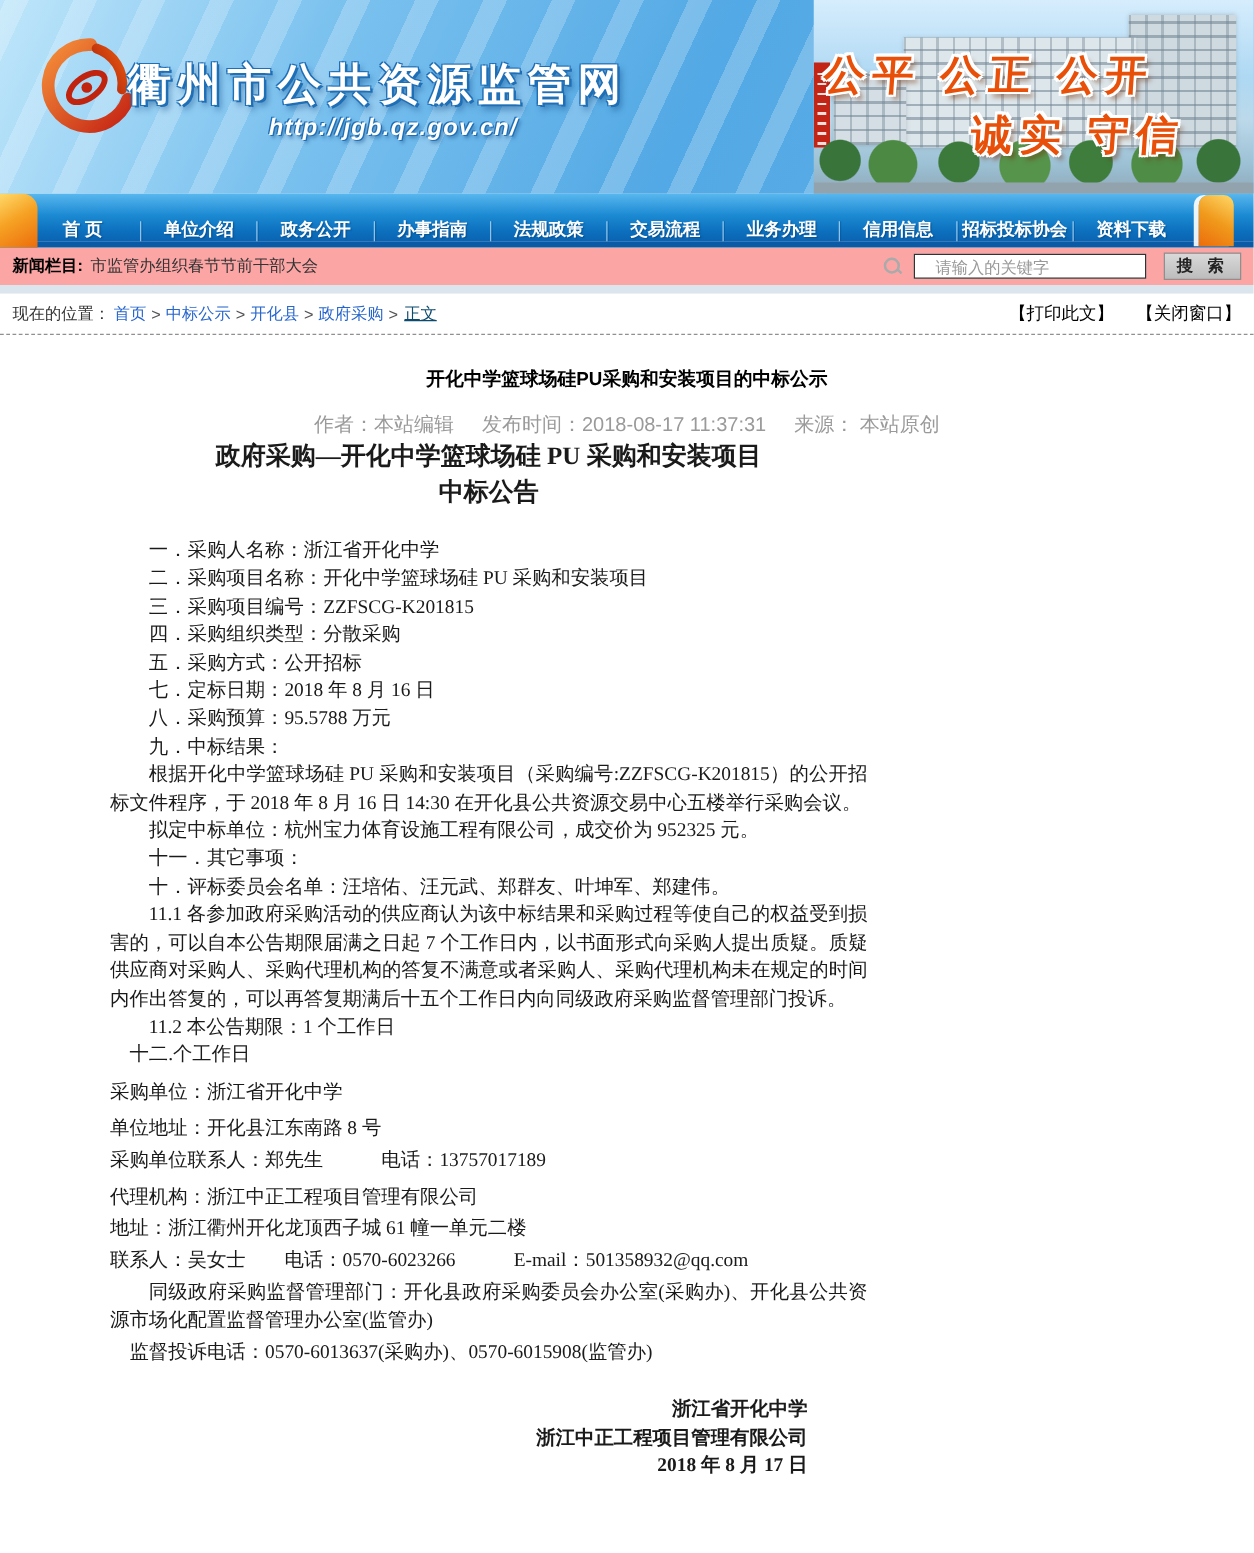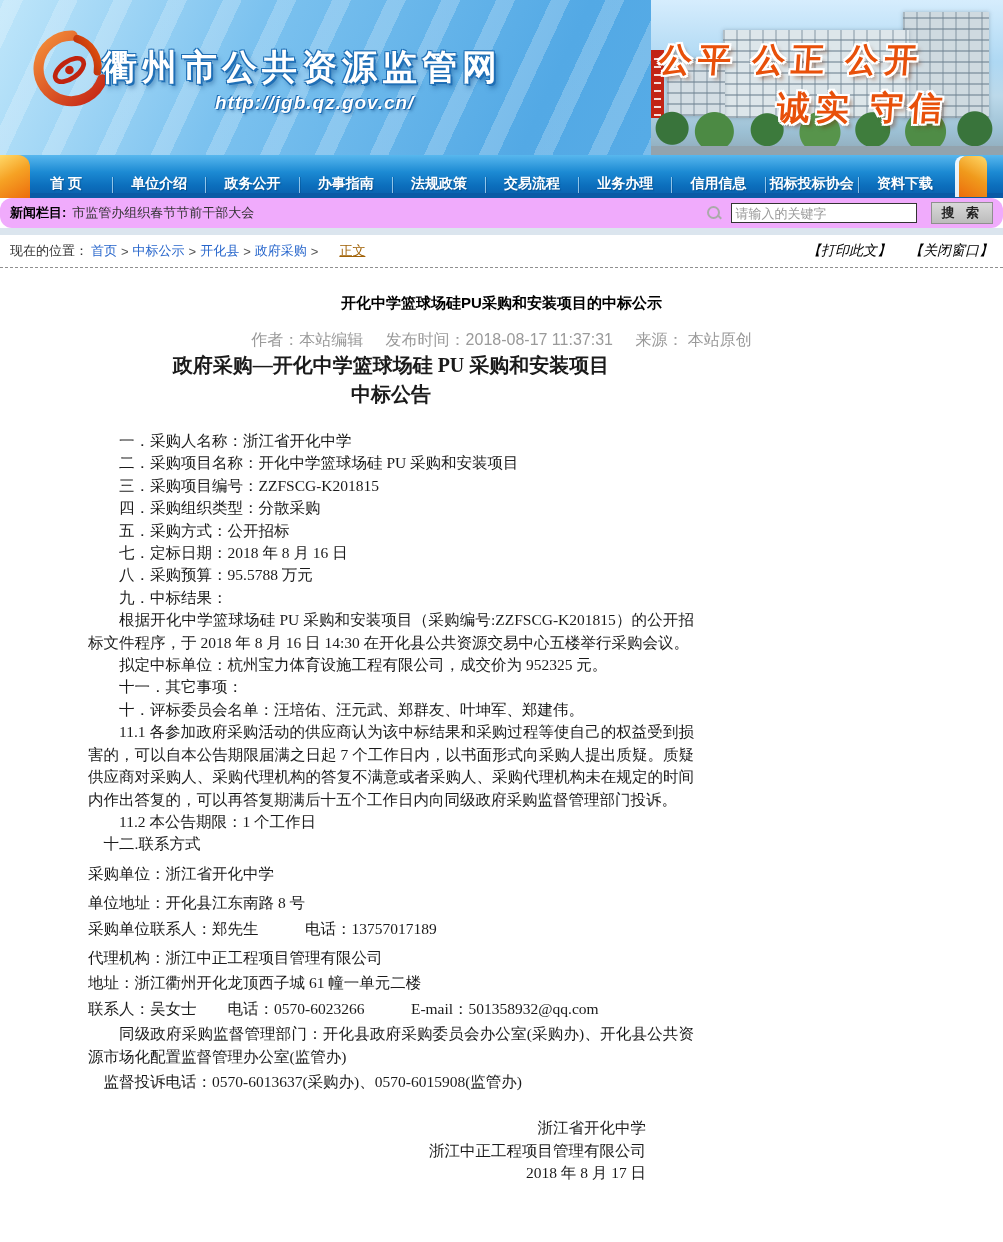--- a/index.html
+++ b/index.html
@@ -61,44 +61,44 @@
   .nav-right-accent { position:absolute; right:16px; top:1px; width:28px; height:41px;
     background:linear-gradient(210deg,#ffd969 0%,#f09a1c 50%,#ec6c0c 100%);
     border-radius:8px 8px 0 0; box-shadow:-4px 0 0 rgba(255,255,255,.9); }
   .nav-items { position:absolute; left:20px; right:52px; top:0; height:38px;
     display:flex; align-items:flex-end; }
   .nav-item { flex:1; text-align:center; color:#fff; font-weight:bold; font-size:14px;
     text-decoration:none; text-shadow:1px 1px 1px rgba(0,60,110,.5); cursor:pointer; }
   .nav-sep { width:1px; height:16px; background:rgba(215,240,255,.65); box-shadow:1px 0 0 rgba(0,70,130,.35); }
 
   
-  .newsbar { height:30px; display:flex; align-items:center; background:#f0abfc; padding:0 10px; font-size:13px;border-radius:12px; }
+  .newsbar { height:30px; display:flex; align-items:center; background:#fca5a5; padding:0 10px; font-size:13px; }
   .news-label { font-weight:bold; color:#000; }
   .news-headline { color:#333; margin-left:6px; cursor:pointer; }
   .news-spacer { flex:1; }
   .search-icon { position:relative; width:14px; height:14px; margin-right:10px; }
   .search-icon::before { content:""; position:absolute; left:0; top:0; width:9px; height:9px;
     border:2px solid #aaa; border-radius:50%; }
   .search-icon::after { content:""; position:absolute; left:10px; top:10px; width:5px; height:2px;
     background:#aaa; transform:rotate(45deg); }
-  .search-input { width:186px; height:20px; border:1px solid #333; font-size:13px; padding:0 3px;
+  .search-input { width:186px; height:20px; border:1px solid #333; font-size:13px; padding:0 16px;
     color:#333; font-family:inherit; }
   .search-input::placeholder { color:#999; }
   .search-btn { margin-left:14px; height:22px; padding:0 9px; font-size:13px; font-weight:bold;
     letter-spacing:4px; color:#222; background:linear-gradient(#d9d9d9,#bcbcbc);
     border:1px solid #8f8f8f; cursor:pointer; font-family:inherit; }
   .graystrip { height:7px; background:#dbe5ee; }
 
   
   .crumbrow { height:33px; display:flex; align-items:center; padding:0 10px; font-size:13px;
     color:#333; border-bottom:1px dashed #909090; background:#fff; }
   .crumb-link { color:#2766cc; margin:0 3px; cursor:pointer; text-decoration:none; }
   .crumb-sep { color:#555; margin:0 1px; }
-  .crumb-current { margin-left:20px; color:#a16207;text-decoration:underline; }
-  .crumb-actions { margin-left:auto; font-size:14px; color:#000;font-style:italic; }
+  .crumb-current { margin-left:4px; color:#0c4a6e;text-decoration:underline; }
+  .crumb-actions { margin-left:auto; font-size:14px; color:#000; }
   .crumb-actions span { margin-left:14px; cursor:pointer; }
 
   
   .art-title { text-align:center; font-size:15px; font-weight:bold; color:#000; margin-top:26px; }
   .art-meta { text-align:center; font-size:16px; color:#9a9a9a; margin-top:17px; }
   .art-meta span { margin:0 9px; }
 
   .doc { width:606px; margin:0 0 0 88px; color:#1a1a1a;
     font-family:"Liberation Serif","DejaVu Serif",serif;
     font-size:15.5px; line-height:22.4px; text-align:justify; }
@@ -106,21 +106,21 @@
   .doc-body { margin-top:21px; }
   .doc p { margin:0; }
   .item { text-indent:2em; }
   .item-first { margin-top:0; margin-bottom:9px; }
   .indent2 { text-indent:2em; }
   .indent1 { text-indent:1em; }
   .underline { }
   .contacts p { margin-top:3px; }
   .gap { margin-top:7px !important; }
   .signatures { margin-top:24px; text-align:right; padding-right:48px; }
-  .signatures p { margin:0; }
+  .signatures p { margin:0;font-weight:bold; }
 </style>
 </head>
 <body>
 
 <div class="banner">
   <div class="rays"></div>
 
   <svg class="logo" viewBox="0 0 100 100">
     <defs>
       <linearGradient id="lg1" x1="0" y1="0" x2="1" y2="1">
@@ -229,21 +229,21 @@
       <p class="item">九．中标结果：</p>
     </div>
 
     <div>
       <p class="indent2">根据开化中学篮球场硅 PU 采购和安装项目（采购编号:ZZFSCG-K201815）的公开招标文件程序，于 2018 年 8 月 16 日 14:30 在开化县公共资源交易中心五楼举行采购会议。</p>
       <p class="indent2">拟定中标单位：杭州宝力体育设施工程有限公司，成交价为 952325 元。</p>
       <p class="indent2">十一．其它事项：</p>
       <p class="indent2">十．评标委员会名单：汪培佑、汪元武、郑群友、叶坤军、郑建伟。</p>
       <p class="indent2">11.1 各参加政府采购活动的供应商认为该中标结果和采购过程等使自己的权益受到损害的，可以自本公告期限届满之日起 7 个工作日内，以书面形式向采购人提出质疑。质疑供应商对采购人、采购代理机构的答复不满意或者采购人、采购代理机构未在规定的时间内作出答复的，可以再答复期满后十五个工作日内向同级政府采购监督管理部门投诉。</p>
       <p class="indent2">11.2 本公告期限：1 个工作日</p>
-      <p class="indent1">十二.联系方式</p>
+      <p class="indent1">十二.个工作日</p>
     </div>
 
     <div class="contacts">
       <p class="gap">采购单位：浙江省开化中学</p>
       <p class="gap">单位地址：开化县江东南路 8 号</p>
       <p>采购单位联系人：郑先生　　　电话：13757017189</p>
       <p class="gap">代理机构：浙江中正工程项目管理有限公司</p>
       <p>地址：浙江衢州开化龙顶西子城 61 幢一单元二楼</p>
       <p>联系人：吴女士　　电话：0570-6023266　　　E-mail：501358932@qq.com</p>
       <p class="indent2">同级政府采购监督管理部门：开化县政府采购委员会办公室(采购办)、开化县公共资源市场化配置监督管理办公室(监管办)</p>

